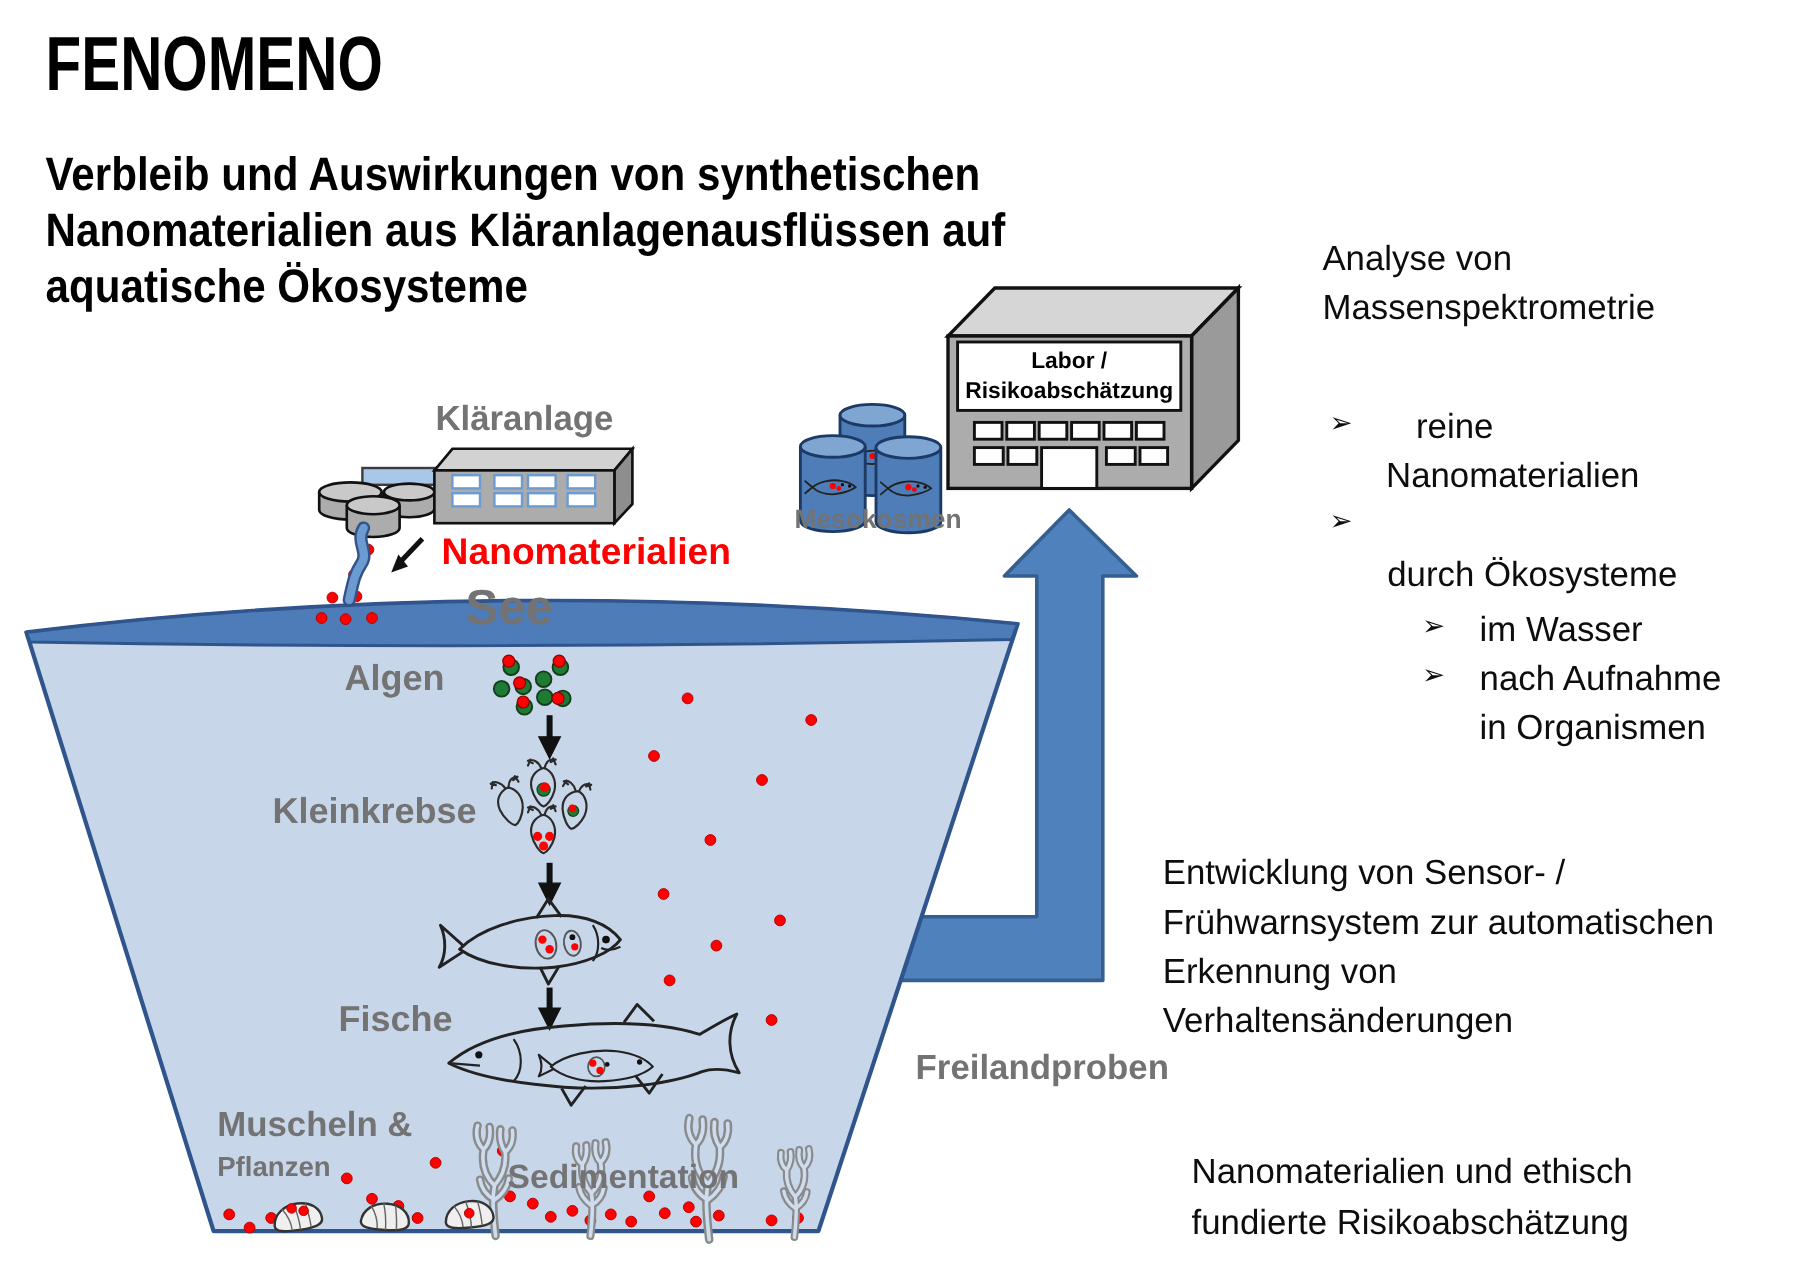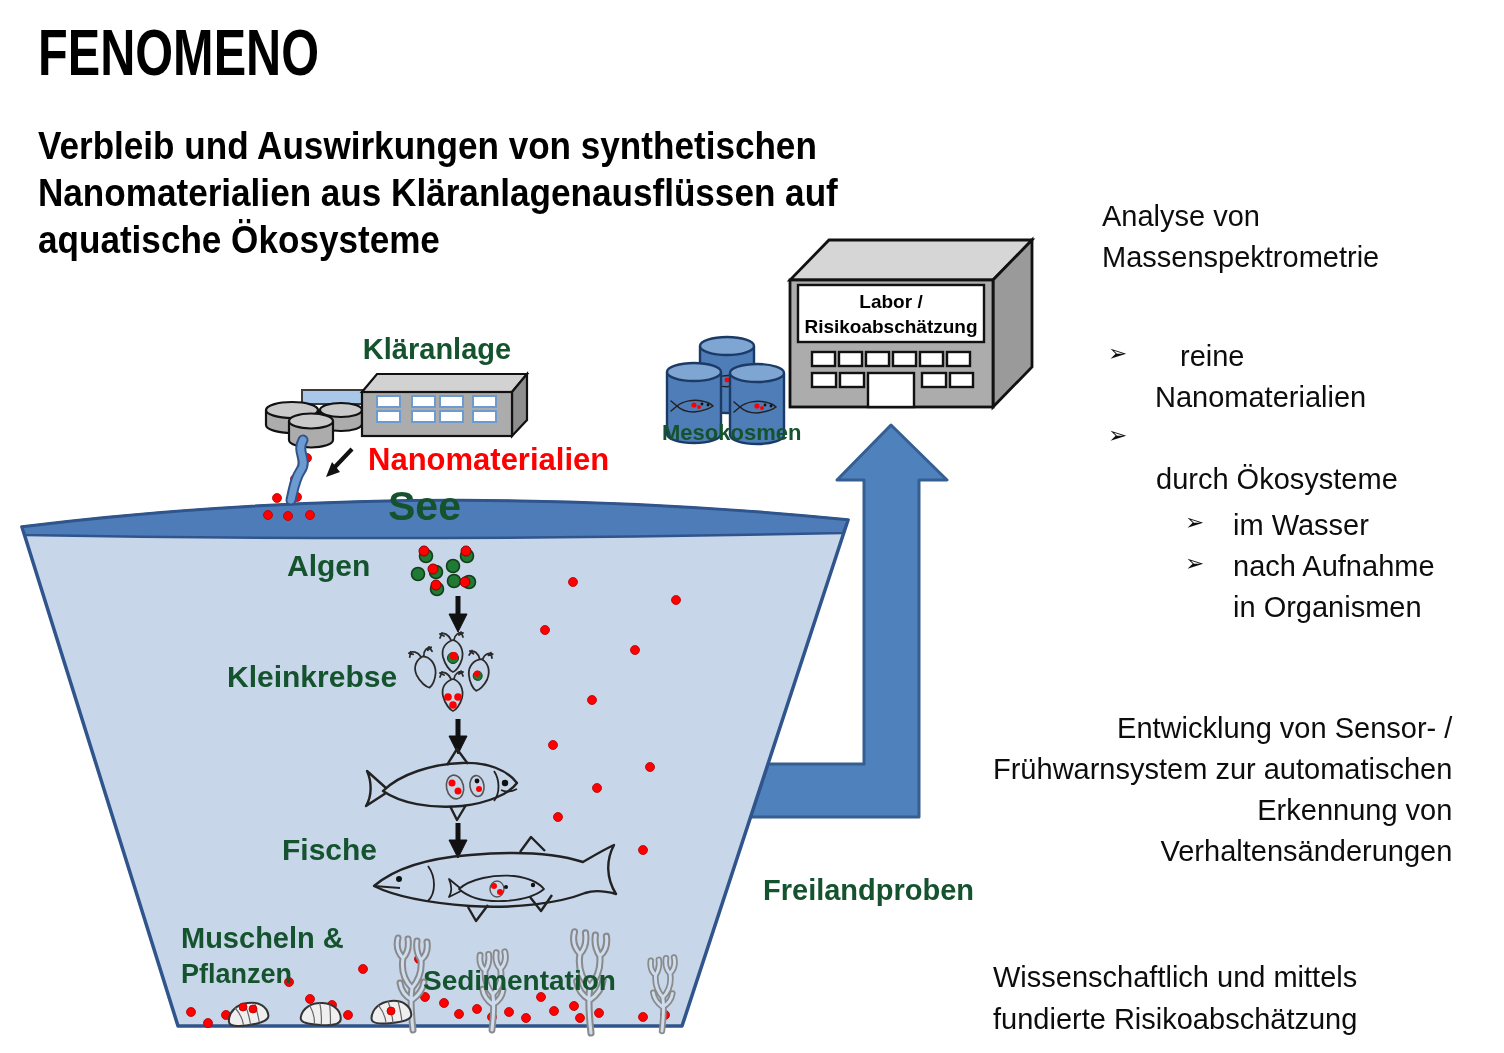--- a/index.html
+++ b/index.html
@@ -8,21 +8,21 @@
   .layer{position:absolute;left:0;top:0;}
   .lbl{position:absolute;white-space:nowrap;}
   .title{left:38px;top:16px;font-size:64px;font-weight:bold;letter-spacing:0px;
          transform:scaleX(0.76);transform-origin:left top;}
   .subtitle{left:38px;top:122px;font-size:39px;font-weight:bold;line-height:47px;
             transform:scaleX(0.90);transform-origin:left top;}
   .rp{font-size:29px;line-height:41px;color:#0d0d0d;}
   .rp-block{position:absolute;white-space:nowrap;}
   .marker{position:absolute;font-size:23px;color:#0d0d0d;
           font-family:"DejaVu Sans",sans-serif;}
-  .diag{font-weight:bold;color:#14532d;}
+  .diag{font-weight:bold;color:#737373;}
   .sign{position:absolute;left:798px;top:285px;width:186px;height:57px;display:flex;
         flex-direction:column;align-items:center;justify-content:center;line-height:25px;
         font-size:19px;font-weight:bold;}
 </style>
 </head>
 <body>
 
 <div class="canvas">
 
 <svg class="layer" width="1504" height="1053" viewBox="0 0 1504 1053">
@@ -307,21 +307,21 @@
   <div>aquatische Ökosysteme</div>
 </div>
 
 <div class="lbl diag" style="left:352px;top:333px;width:170px;text-align:center;font-size:29px;">Kläranlage</div>
 <div class="lbl diag" style="left:368px;top:442px;font-size:31px;color:#FF0000;">Nanomaterialien</div>
 <div class="lbl diag" style="left:388px;top:483px;font-size:41px;">See</div>
 <div class="lbl diag" style="left:287px;top:549px;font-size:30px;">Algen</div>
 <div class="lbl diag" style="left:227px;top:660px;font-size:30px;">Kleinkrebse</div>
 <div class="lbl diag" style="left:282px;top:820px;font-size:30px;margin-top:13px;">Fische</div>
 <div class="lbl diag" style="left:181px;top:922px;font-size:29px;">Muscheln &amp;</div>
-<div class="lbl diag" style="left:181px;top:959px;font-size:27px;">Pflanzen</div>
+<div class="lbl diag" style="left:181px;top:959px;font-size:23px;">Pflanzen</div>
 <div class="lbl diag" style="left:423px;top:965px;font-size:28px;">Sedimentation</div>
 <div class="lbl diag" style="left:662px;top:420px;width:132px;text-align:center;font-size:22px;">Mesokosmen</div>
 <div class="lbl diag" style="left:763px;top:842px;font-size:29px;margin-top:32px;">Freilandproben</div>
 <div class="sign">
   <div>Labor /</div>
   <div>Risikoabschätzung</div>
 </div>
 
 <div class="rp rp-block" style="left:1102px;top:148px;margin-top:48px;">
   <div>Analyse von</div>
@@ -335,25 +335,25 @@
 <div class="marker" style="left:1108px;top:422px;">➢</div>
 <div class="rp rp-block" style="left:1156px;top:459px;">durch Ökosysteme</div>
 
 <div class="marker" style="left:1185px;top:509px;">➢</div>
 <div class="rp rp-block" style="left:1233px;top:505px;">im Wasser</div>
 
 <div class="marker" style="left:1185px;top:550px;">➢</div>
 <div class="rp rp-block" style="left:1233px;top:546px;">nach Aufnahme</div>
 <div class="rp rp-block" style="left:1233px;top:587px;">in Organismen</div>
 
-<div class="rp rp-block" style="left:993px;top:708px;text-align:right;">
+<div class="rp rp-block" style="left:969px;top:708px;">
   <div>Entwicklung von Sensor- /</div>
   <div>Frühwarnsystem zur automatischen</div>
   <div>Erkennung von</div>
   <div>Verhaltensänderungen</div>
 </div>
 
 <div class="rp rp-block" style="left:993px;top:956px;line-height:42px;">
-  <div>Wissenschaftlich und mittels</div>
+  <div>Nanomaterialien und ethisch</div>
   <div>fundierte Risikoabschätzung</div>
 </div>
 
 </div>
 
 </body></html>

